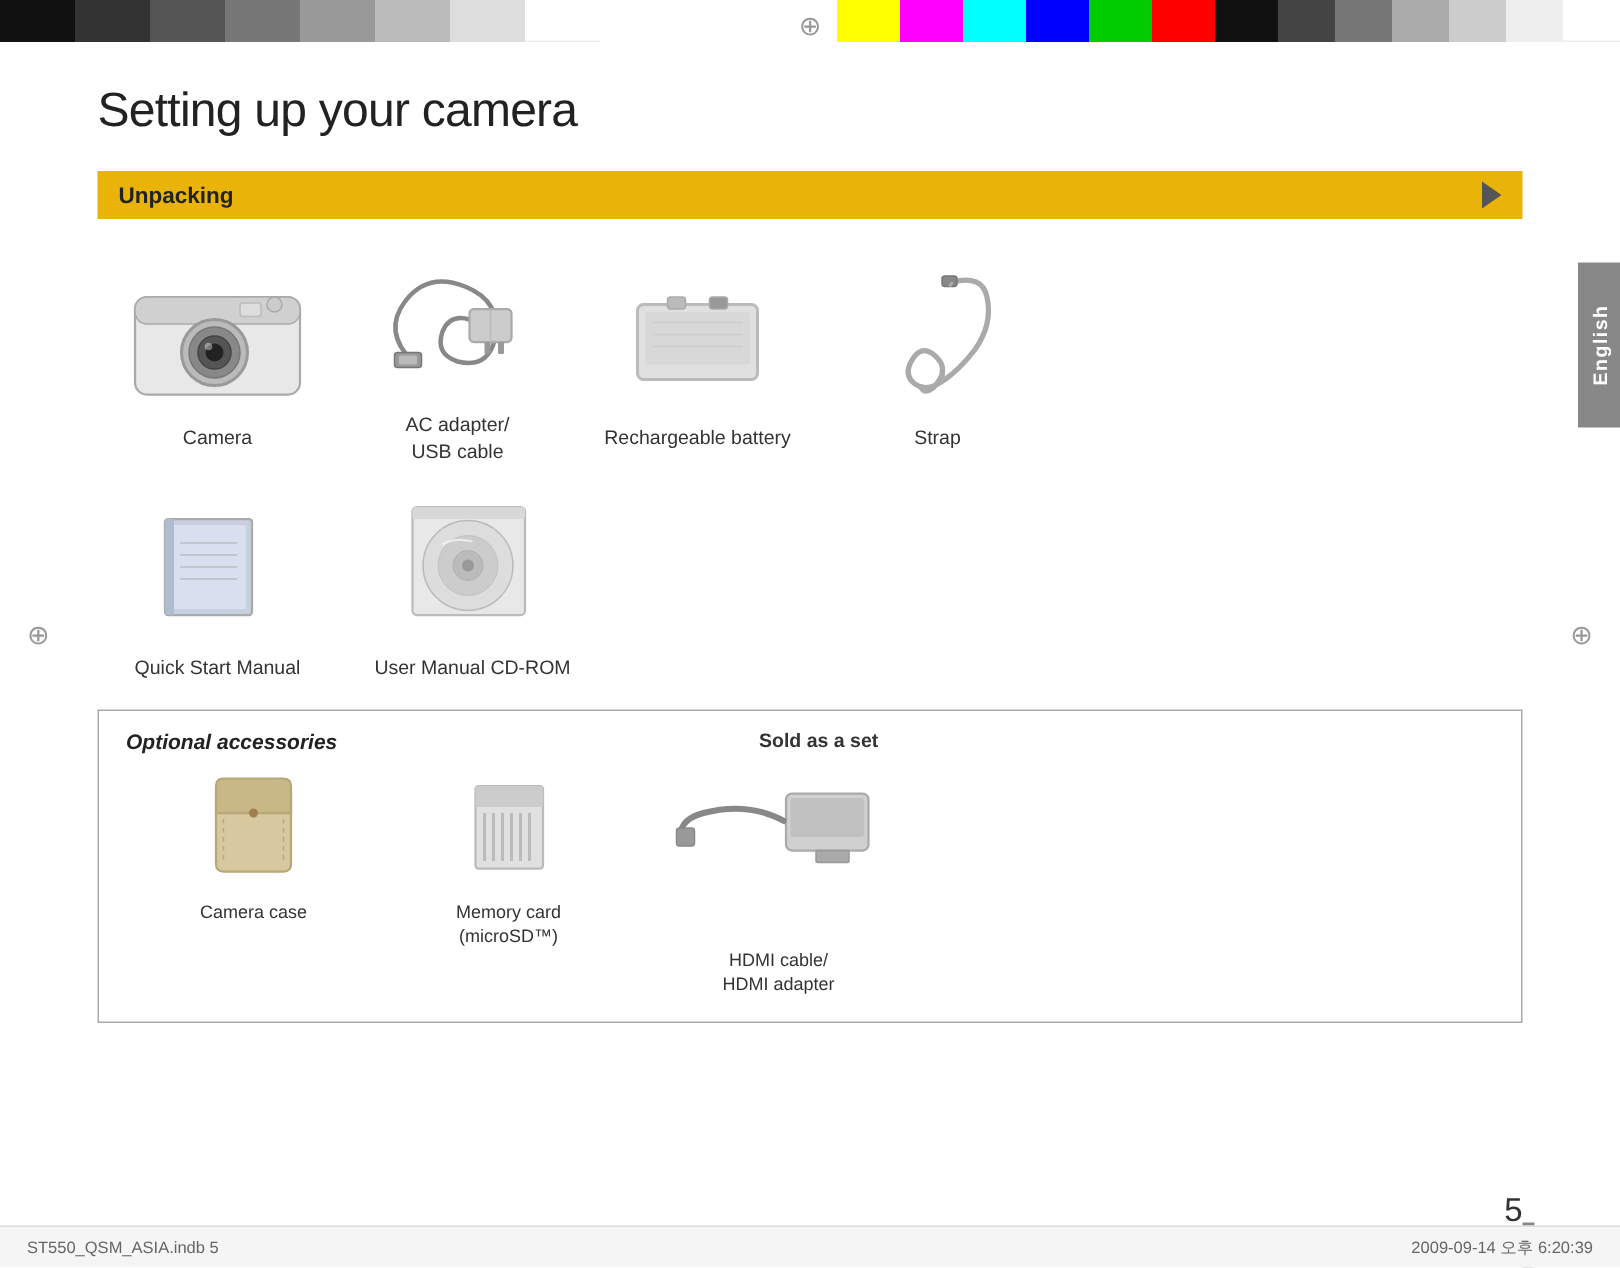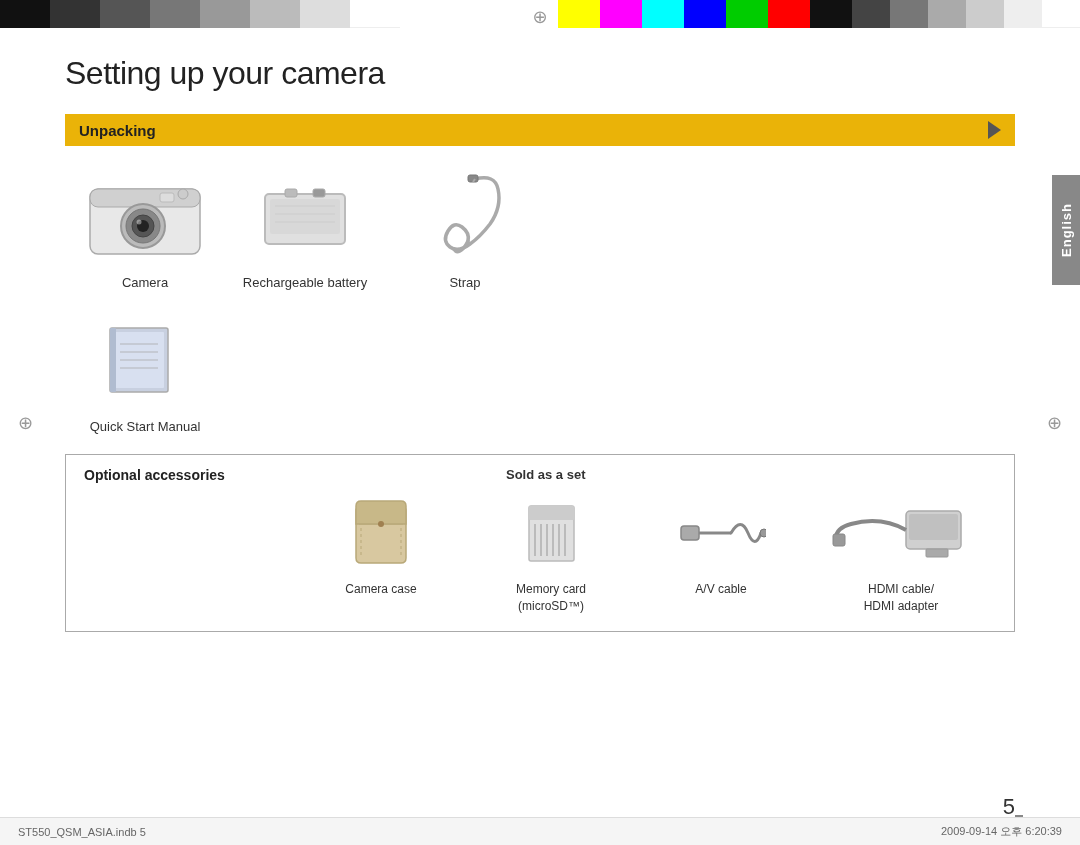--- a/index.html
+++ b/index.html
@@ -105,34 +105,34 @@
       border: 1.5px solid #aaa;
       padding: 12px 18px 16px 18px;
       position: relative;
       margin-top: 8px;
     }
     .optional-title {
       font-size: 14px;
       font-weight: bold;
       color: #222;
       margin-bottom: 10px;
+      font-style: italic;
     }
     .sold-as-set-label {
       position: absolute;
       top: 12px;
       left: 440px;
       font-size: 13px;
       font-weight: bold;
       color: #333;
     }
     .optional-items-row {
       display: flex;
       align-items: flex-start;
       gap: 0;
-      justify-content: flex-end;
     }
     .opt-item {
       display: flex;
       flex-direction: column;
       align-items: center;
       width: 170px;
     }
     .opt-item-img {
       height: 80px;
       display: flex;
@@ -306,20 +306,39 @@
           <circle cx="54" cy="48" r="2.5" fill="#fff" opacity="0.4"></circle>
 
           <rect x="75" y="19" width="14" height="9" rx="2" fill="#ddd" stroke="#bbb" stroke-width="1"></rect>
 
           <circle cx="98" cy="20" r="5" fill="#ccc" stroke="#aaa" stroke-width="1"></circle>
         </svg>
       </div>
       <span class="item-label">Camera</span>
     </div>
 
+    <div class="item">
+      <div class="item-img">
+        <svg width="120" height="90" viewBox="0 0 120 90">
+
+          <path d="M30,70 Q10,50 25,30 Q40,10 65,20 Q90,30 85,55 Q80,75 60,70 Q45,65 50,50 Q55,38 68,42" fill="none" stroke="#888" stroke-width="3" stroke-linecap="round"></path>
+
+          <rect x="68" y="35" width="28" height="22" rx="3" fill="#ccc" stroke="#aaa" stroke-width="1.5"></rect>
+          <line x1="82" y1="35" x2="82" y2="57" stroke="#bbb" stroke-width="1"></line>
+
+          <rect x="78" y="57" width="4" height="8" rx="1" fill="#999"></rect>
+          <rect x="87" y="57" width="4" height="8" rx="1" fill="#999"></rect>
+
+          <rect x="18" y="64" width="18" height="10" rx="2" fill="#999" stroke="#777" stroke-width="1"></rect>
+          <rect x="21" y="66" width="12" height="6" rx="1" fill="#bbb"></rect>
+        </svg>
+      </div>
+      <span class="item-label" style="white-space:pre-line;">AC adapter/
+USB cable</span>
+    </div>
 
     <div class="item">
       <div class="item-img">
         <svg width="110" height="80" viewBox="0 0 110 80">
 
           <rect x="15" y="18" width="80" height="50" rx="4" fill="#e0e0e0" stroke="#bbb" stroke-width="2"></rect>
 
           <rect x="20" y="23" width="70" height="35" rx="2" fill="#d8d8d8"></rect>
 
           <rect x="35" y="13" width="12" height="8" rx="2" fill="#bbb" stroke="#aaa" stroke-width="1"></rect>
@@ -363,20 +382,38 @@
           <line x1="20" y1="32" x2="58" y2="32" stroke="#aaa" stroke-width="0.8"></line>
           <line x1="20" y1="40" x2="58" y2="40" stroke="#aaa" stroke-width="0.8"></line>
           <line x1="20" y1="48" x2="58" y2="48" stroke="#aaa" stroke-width="0.8"></line>
 
           <rect x="10" y="8" width="6" height="64" rx="1" fill="#b0bcd0"></rect>
         </svg>
       </div>
       <span class="item-label">Quick Start Manual</span>
     </div>
 
+    <div class="item" style="width:180px;">
+      <div class="item-img">
+        <svg width="100" height="90" viewBox="0 0 100 90">
+
+          <rect x="10" y="5" width="75" height="72" rx="3" fill="#e8e8e8" stroke="#bbb" stroke-width="1.5"></rect>
+
+          <circle cx="47" cy="44" r="30" fill="#ddd" stroke="#bbb" stroke-width="1"></circle>
+          <circle cx="47" cy="44" r="20" fill="#ccc" stroke="#bbb" stroke-width="0.5"></circle>
+          <circle cx="47" cy="44" r="10" fill="#bbb" stroke="#aaa" stroke-width="0.5"></circle>
+          <circle cx="47" cy="44" r="4" fill="#999"></circle>
+
+          <path d="M30,30 Q38,25 50,28" fill="none" stroke="#fff" stroke-width="1.5" opacity="0.6"></path>
+
+          <rect x="10" y="5" width="75" height="8" rx="2" fill="#d8d8d8"></rect>
+        </svg>
+      </div>
+      <span class="item-label">User Manual CD-ROM</span>
+    </div>
 
   </div>
 
   <div class="optional-box">
     <div class="optional-title">Optional accessories</div>
     <div class="sold-as-set-label">Sold as a set</div>
 
     <div class="optional-items-row">
 
       <div class="opt-item">
@@ -407,36 +444,22 @@
             <line x1="28" y1="28" x2="28" y2="60" stroke="#bbb" stroke-width="2"></line>
             <line x1="34" y1="28" x2="34" y2="60" stroke="#bbb" stroke-width="2"></line>
             <line x1="40" y1="28" x2="40" y2="60" stroke="#bbb" stroke-width="2"></line>
             <line x1="46" y1="28" x2="46" y2="60" stroke="#bbb" stroke-width="2"></line>
           </svg>
         </div>
         <span class="opt-item-label" style="white-space:pre-line;">Memory card
 (microSD™)</span>
       </div>
 
-      <div class="opt-item">
-        <div class="opt-item-img">
-          <svg width="90" height="75" viewBox="0 0 90 75">
-
-            <rect x="5" y="30" width="18" height="14" rx="3" fill="#aaa" stroke="#888" stroke-width="1.5"></rect>
-            <line x1="23" y1="37" x2="55" y2="37" stroke="#888" stroke-width="3"></line>
-
-            <path d="M55,37 Q65,20 72,37 Q79,54 85,37" fill="none" stroke="#888" stroke-width="3" stroke-linecap="round"></path>
-
-            <circle cx="88" cy="37" r="4" fill="#999" stroke="#777" stroke-width="1"></circle>
-          </svg>
-        </div>
-        <span class="opt-item-label">A/V cable</span>
-      </div>
-
-      <div class="opt-item" style="width:190px;">
+
+      <div class="opt-item" style="width:190px;gap:32px;">
         <div class="opt-item-img">
           <svg width="140" height="75" viewBox="0 0 140 75">
 
             <rect x="75" y="15" width="55" height="38" rx="4" fill="#d0d0d0" stroke="#aaa" stroke-width="1.5"></rect>
             <rect x="78" y="18" width="49" height="26" rx="2" fill="#c0c0c0"></rect>
 
             <path d="M75,34 Q50,20 20,28 Q5,32 5,42" fill="none" stroke="#888" stroke-width="4"></path>
 
             <rect x="2" y="38" width="12" height="12" rx="2" fill="#999" stroke="#888" stroke-width="1"></rect>
 

